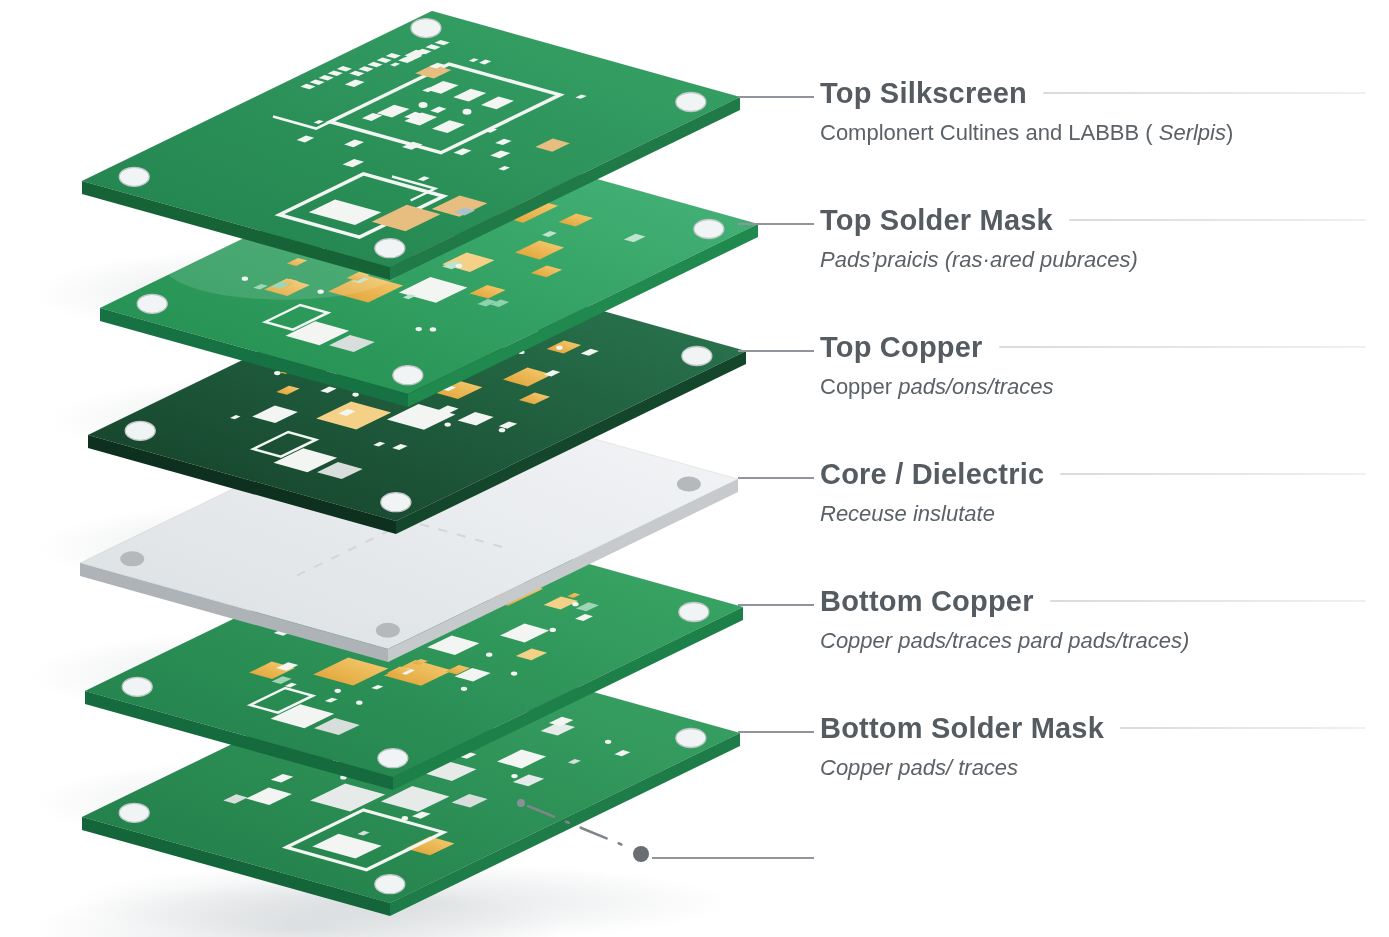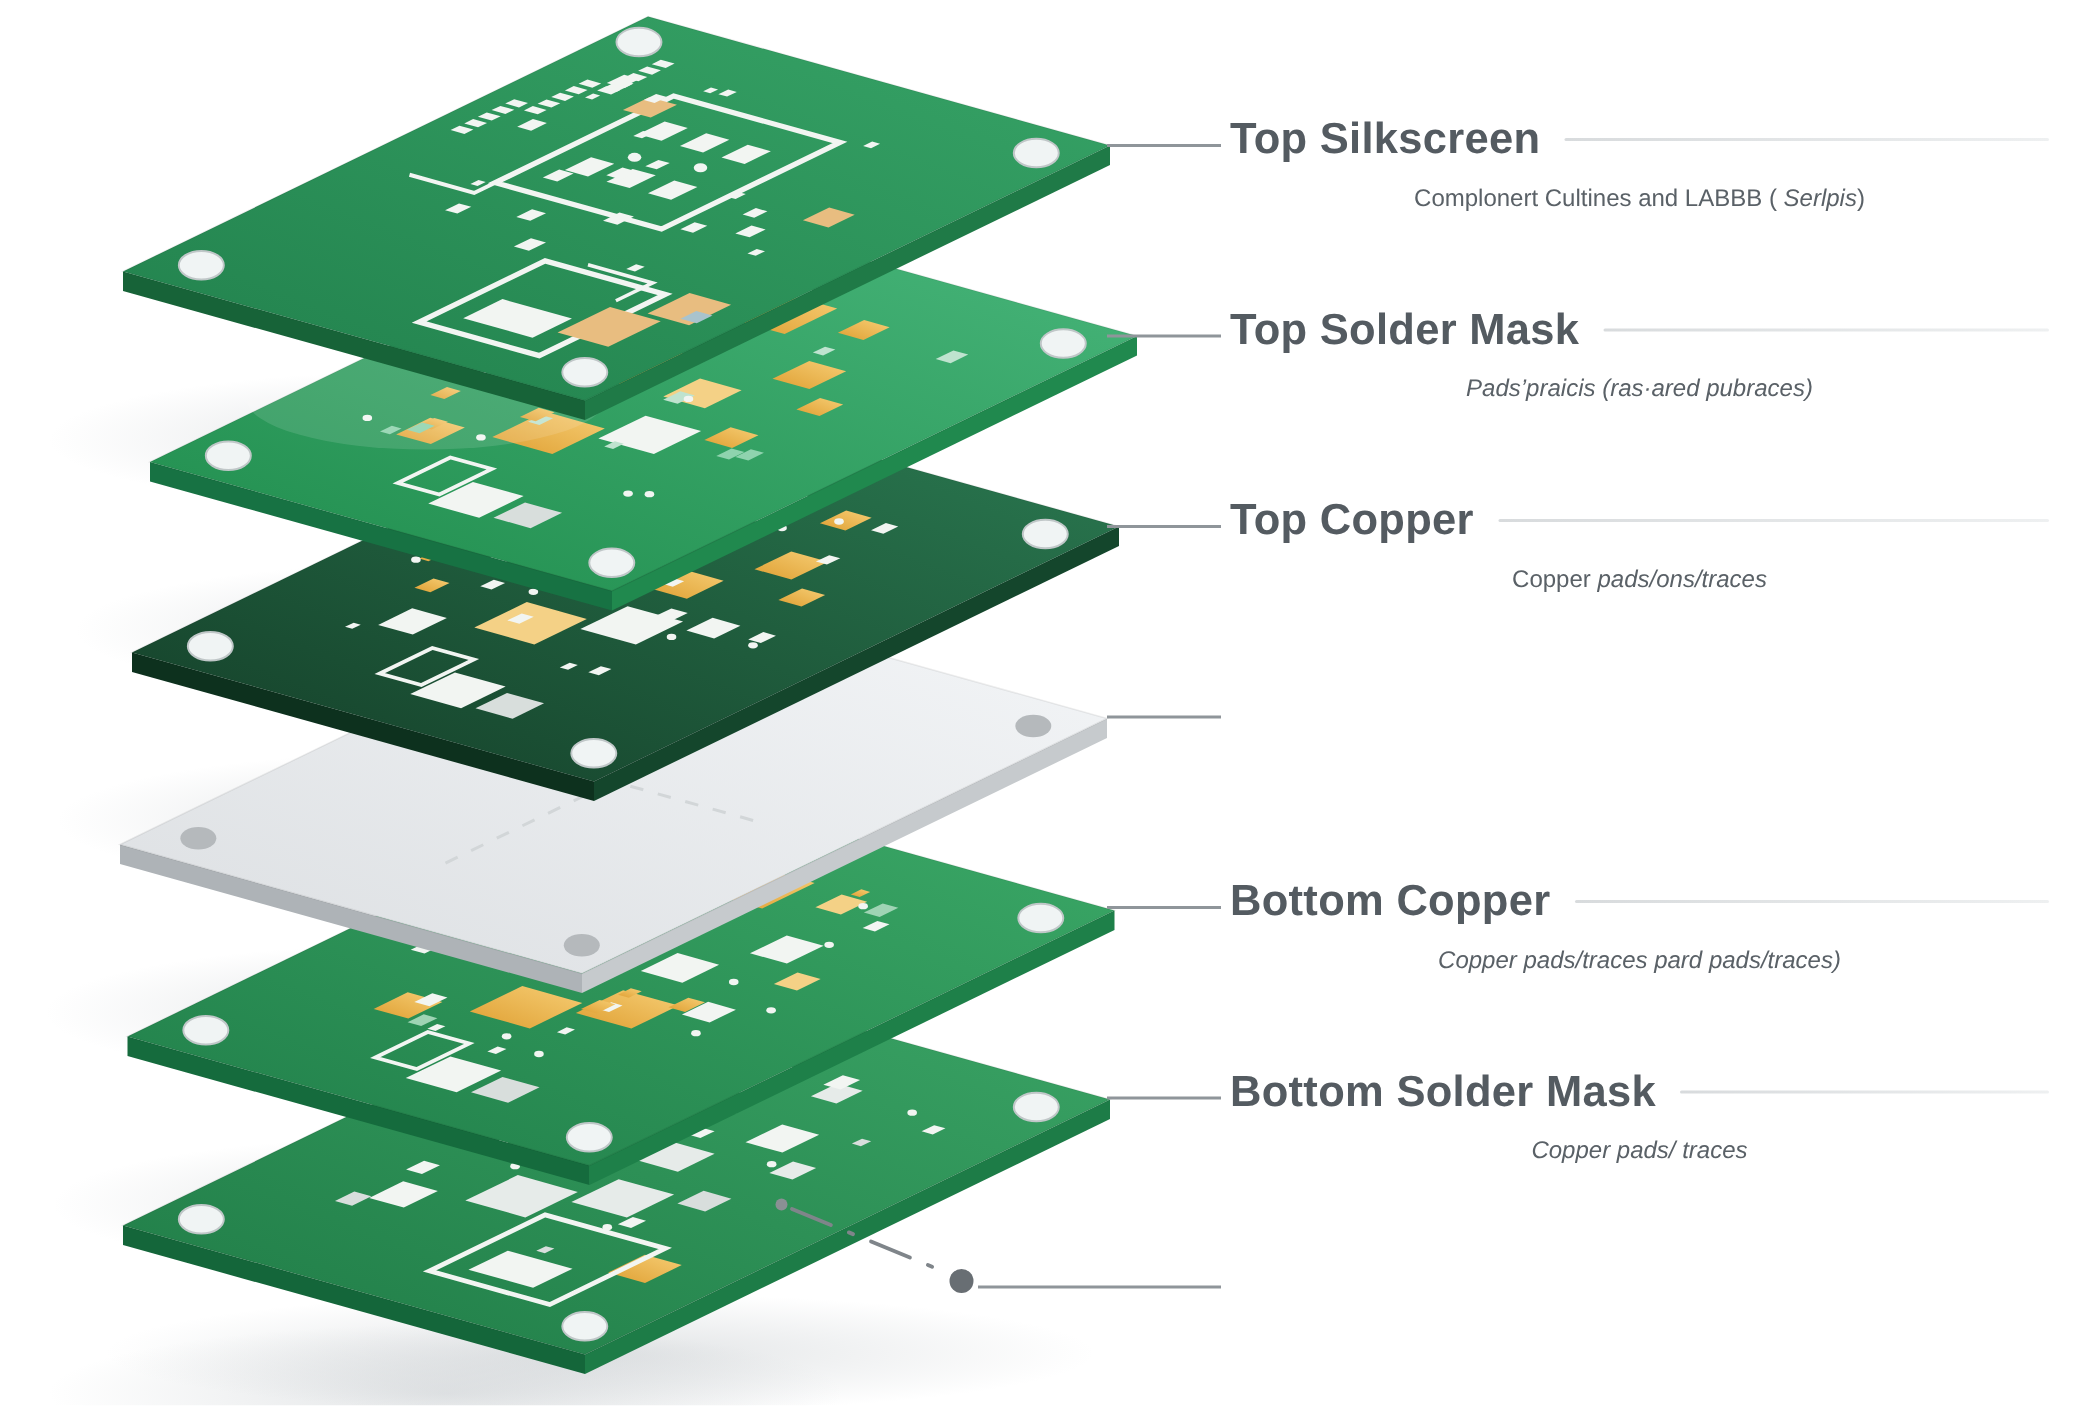--- a/index.html
+++ b/index.html
@@ -1,24 +1,24 @@
 <!DOCTYPE html>
 <html><head>
 <meta charset="utf-8">
 <style>
   html,body{margin:0;padding:0;background:#ffffff;}
   body{width:1389px;height:937px;overflow:hidden;font-family:"Liberation Sans",sans-serif;}
   .canvas{position:relative;width:1389px;height:937px;background:#ffffff;}
   .canvas > svg{position:absolute;left:0;top:0;}
-  .labels{position:absolute;left:0;top:0;width:1389px;height:818px;pointer-events:none;text-align:center;}
+  .labels{position:absolute;left:0;top:0;width:1389px;height:818px;pointer-events:none;}
   .label-block{position:absolute;left:820px;width:546px;}
   .title-row{display:flex;align-items:center;gap:16px;}
   .title-row h2{margin:0;font-size:29px;line-height:34px;font-weight:700;color:#545b61;white-space:nowrap;letter-spacing:.2px;}
   .rule{flex:1;height:2px;border-radius:1px;background:linear-gradient(to right,#d8dbdd,#eef0f1);}
-  .desc{margin:9px 0 0 0;font-size:16px;line-height:28px;color:#5a6167;}
+  .desc{margin:9px 0 0 0;font-size:22px;line-height:28px;color:#5a6167;}
   .desc span{white-space:pre-wrap;}
   .desc .it{font-style:italic;}
 </style>
 </head>
 <body>
 
 <div class="canvas">
   <svg id="diagram" width="1389" height="937" viewBox="0 0 1389 937">
       <defs>
         <radialGradient id="gSh">
@@ -383,20 +383,27 @@
       </div>
       <p class="desc"><span></span><span class="it">Pads’praicis (ras·ared pubraces)</span><span></span></p>
     </div>
     <div class="label-block" style="top:330px">
       <div class="title-row">
         <h2>Top Copper</h2>
         <div class="rule"></div>
       </div>
       <p class="desc"><span>Copper </span><span class="it">pads/ons/traces</span><span></span></p>
     </div>
+    <div class="label-block" style="top:457px">
+      <div class="title-row">
+        <h2>Core / Dielectric</h2>
+        <div class="rule"></div>
+      </div>
+      <p class="desc"><span></span><span class="it">Receuse inslutate</span><span></span></p>
+    </div>
     <div class="label-block" style="top:711px">
       <div class="title-row">
         <h2>Bottom Solder Mask</h2>
         <div class="rule"></div>
       </div>
       <p class="desc"><span></span><span class="it">Copper pads/ traces</span><span></span></p>
     </div>
     <div class="label-block" style="top:584px">
       <div class="title-row">
         <h2>Bottom Copper</h2>

